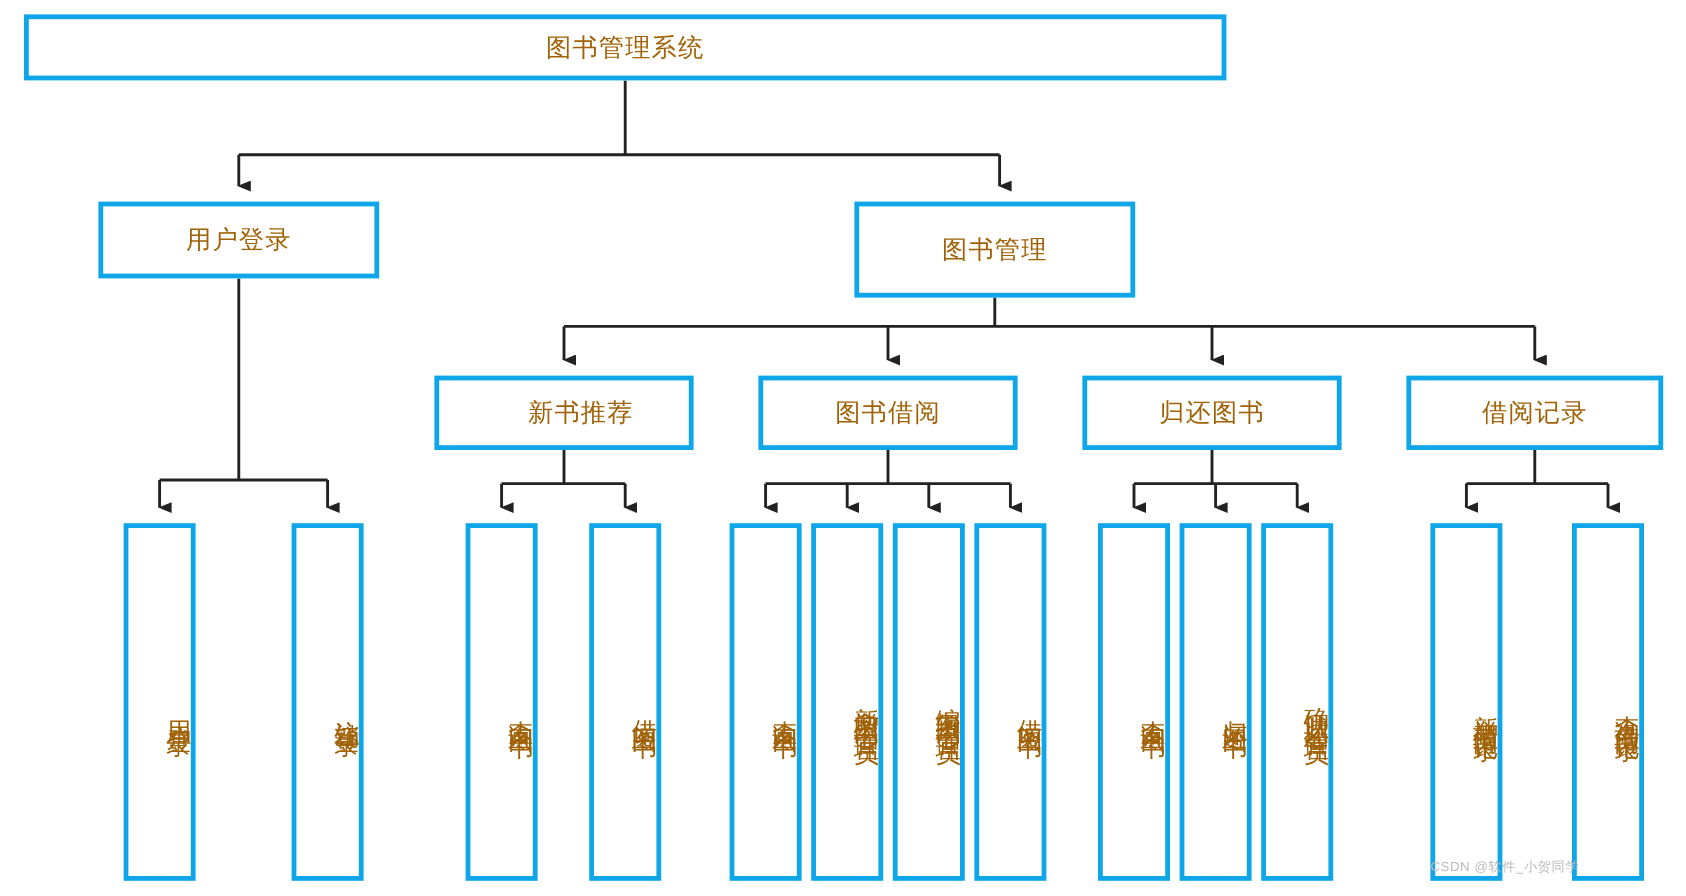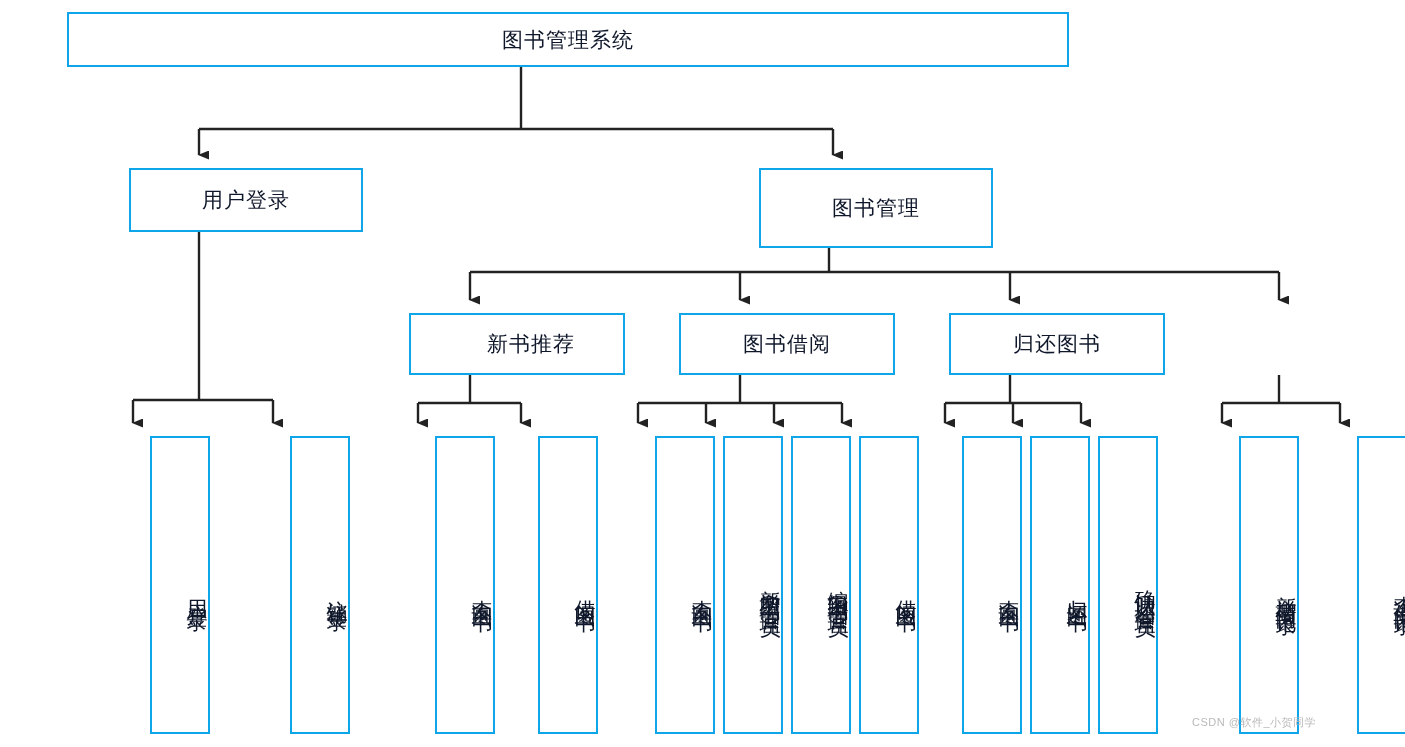--- a/index.html
+++ b/index.html
@@ -21,27 +21,26 @@
     position: absolute;
     left: 0;
     top: 0;
     width: 1405px;
     height: 747px;
     pointer-events: none;
   }
   .node {
     position: absolute;
     box-sizing: border-box;
-    border: 2px solid #0ea5e9;
+    border: 4px solid #0ea5e9;
     background: #ffffff;
     display: flex;
     align-items: center;
     justify-content: center;
-    color: #0f172a;
-    margin-left: 47px;
+    color: #a16207;
   }
   .node.h {
     font-size: 21px;
     letter-spacing: 1px;
     white-space: nowrap;
   }
   .node.v {
     writing-mode: vertical-rl;
     text-orientation: upright;
     font-size: 21px;
@@ -115,20 +114,21 @@
   </svg>
 
   <div class="node h" style="left:20px; top:12px; width:1002px; height:55px;">图书管理系统</div>
 
   <div class="node h" style="left:82px; top:168px; width:234px; height:64px;">用户登录</div>
   <div class="node h" style="left:712px; top:168px; width:234px; height:80px;">图书管理</div>
 
   <div class="node h" style="left:362px; top:313px; width:216px; height:62px;padding-left:28px;">新书推荐</div>
   <div class="node h" style="left:632px; top:313px; width:216px; height:62px;">图书借阅</div>
   <div class="node h" style="left:902px; top:313px; width:216px; height:62px;">归还图书</div>
+  <div class="node h" style="left:1172px; top:313px; width:214px; height:62px;">借阅记录</div>
 
   <div class="node v" style="left:103px; top:436px; width:60px; height:298px;">用户登录</div>
   <div class="node v" style="left:243px; top:436px; width:60px; height:298px;">注销登录</div>
 
   <div class="node v" style="left:388px; top:436px; width:60px; height:298px;">查询图书</div>
   <div class="node v" style="left:491px; top:436px; width:60px; height:298px;">借阅图书</div>
 
   <div class="node v" style="left:608px; top:436px; width:60px; height:298px;">查询图书</div>
   <div class="node v" style="left:676px; top:436px; width:60px; height:298px;">新增图书（管理员）</div>
   <div class="node v" style="left:744px; top:436px; width:60px; height:298px;">编辑图书（管理员）</div>

